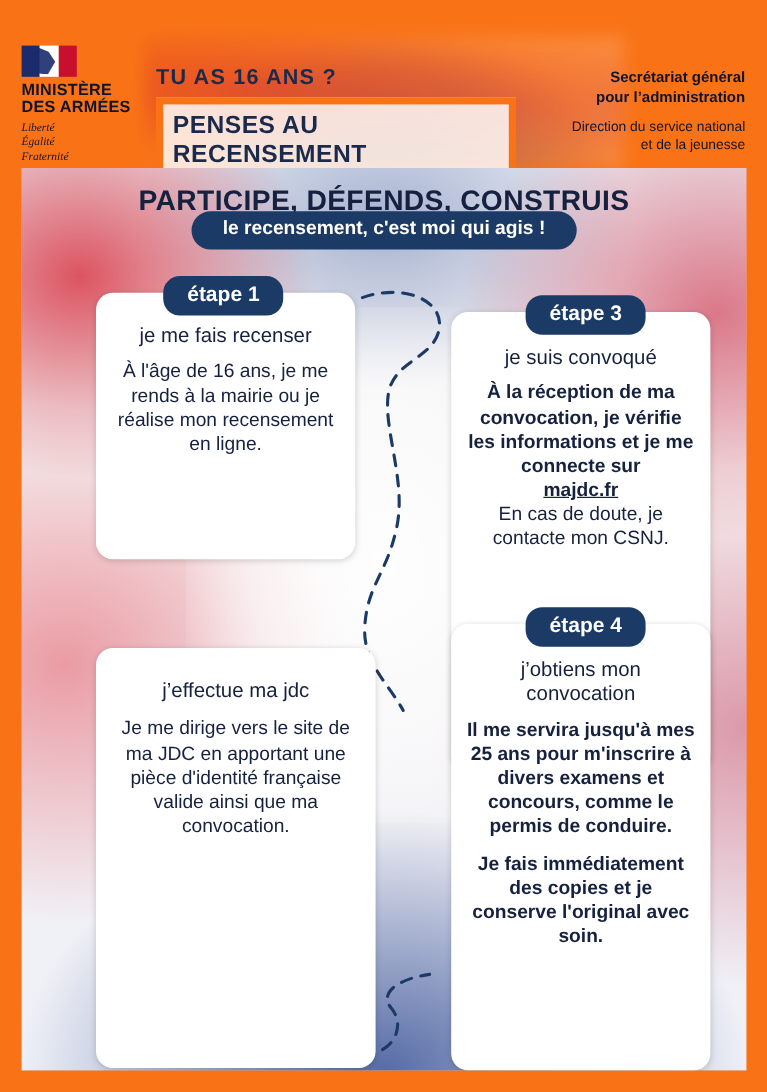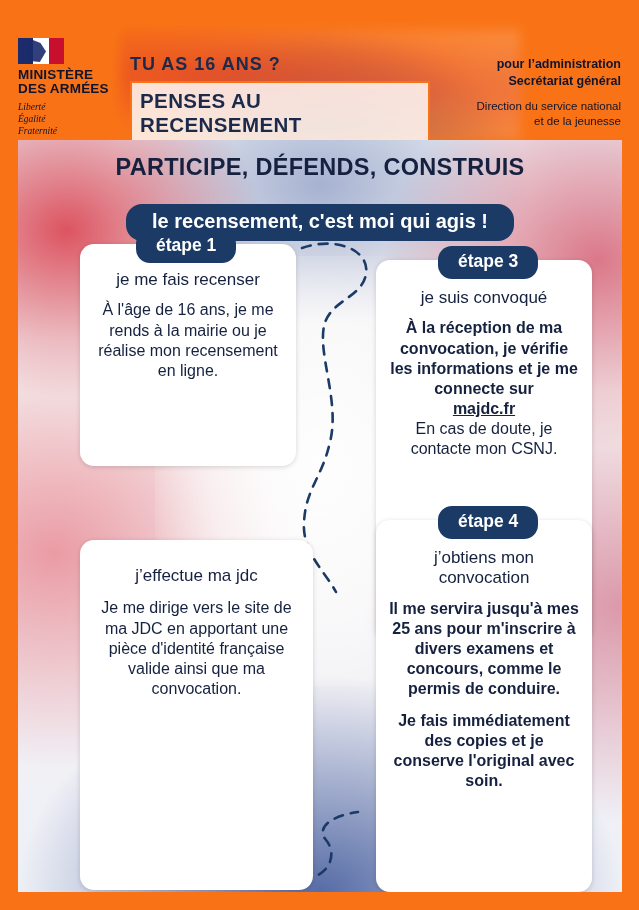--- a/index.html
+++ b/index.html
@@ -100,21 +100,21 @@
     text-align: left;
   }
   .tu-as {
     font-size: 18px;
     font-weight: bold;
     letter-spacing: 1px;
     color: #1b2a4a;
   }
   .penses-box {
     margin-top: 6px;
-    border: 2px solid #f97316;
+    border: 6px solid #f97316;
     background: rgba(255,255,255,0.82);
     padding: 6px 8px 7px;
     font-size: 20.5px;
     font-weight: bold;
     letter-spacing: 0.4px;
     color: #1b2a4a;
   }
 
   .header-right {
     position: absolute;
@@ -171,26 +171,26 @@
     text-align: center;
     font-size: 23.5px;
     font-weight: bold;
     letter-spacing: 0.3px;
     color: #15213f;
   }
   .subtitle-pill {
     position: absolute;
     left: 50%;
     transform: translateX(-50%);
-    top: 64px;
+    top: 36px;
     background: #1b3a66;
     color: #ffffff;
     border-radius: 16px;
     padding: 6px 26px 8px;
-    font-size: 20px;
+    font-size: 16px;
     font-weight: bold;
     white-space: nowrap;
   }
 
   
   .dashes {
     position: absolute;
     left: 0;
     top: 0;
     width: 604px;
@@ -279,22 +279,22 @@
       </div>
     </div>
 
     <div class="header-center">
       <div class="tu-as">TU AS 16 ANS ?</div>
       <div class="penses-box">PENSES AU RECENSEMENT</div>
     </div>
 
     <div class="header-right">
       <div class="sg-title">
+        <div>Secrétariat général</div>
         <div>pour l’administration</div>
-        <div>Secrétariat général</div>
       </div>
       <div class="sg-sub">
         <div>Direction du service national</div>
         <div>et de la jeunesse</div>
       </div>
     </div>
   </div>
 
   <div class="poster">
     <div class="poster-white-core"></div>

